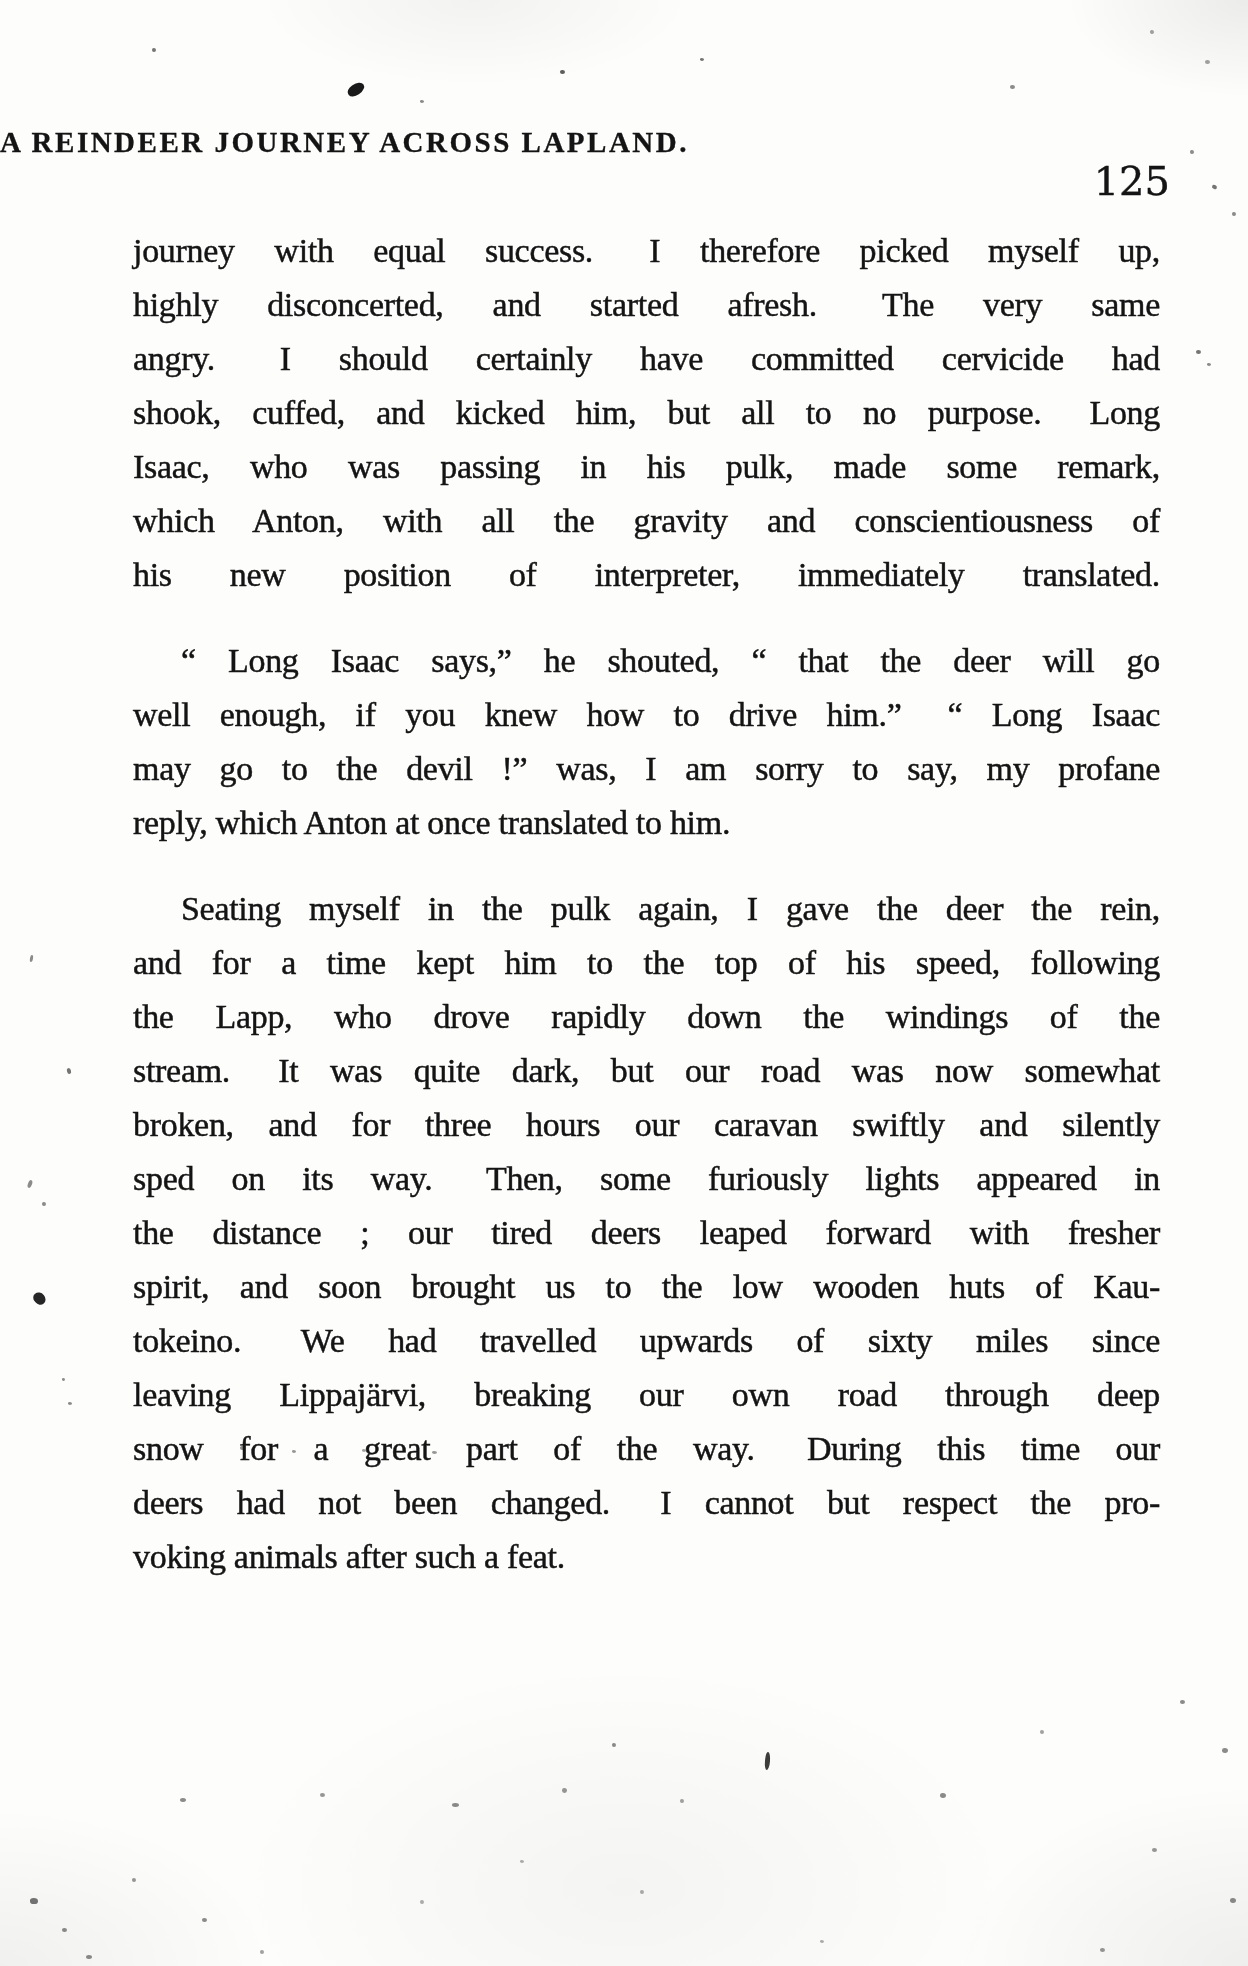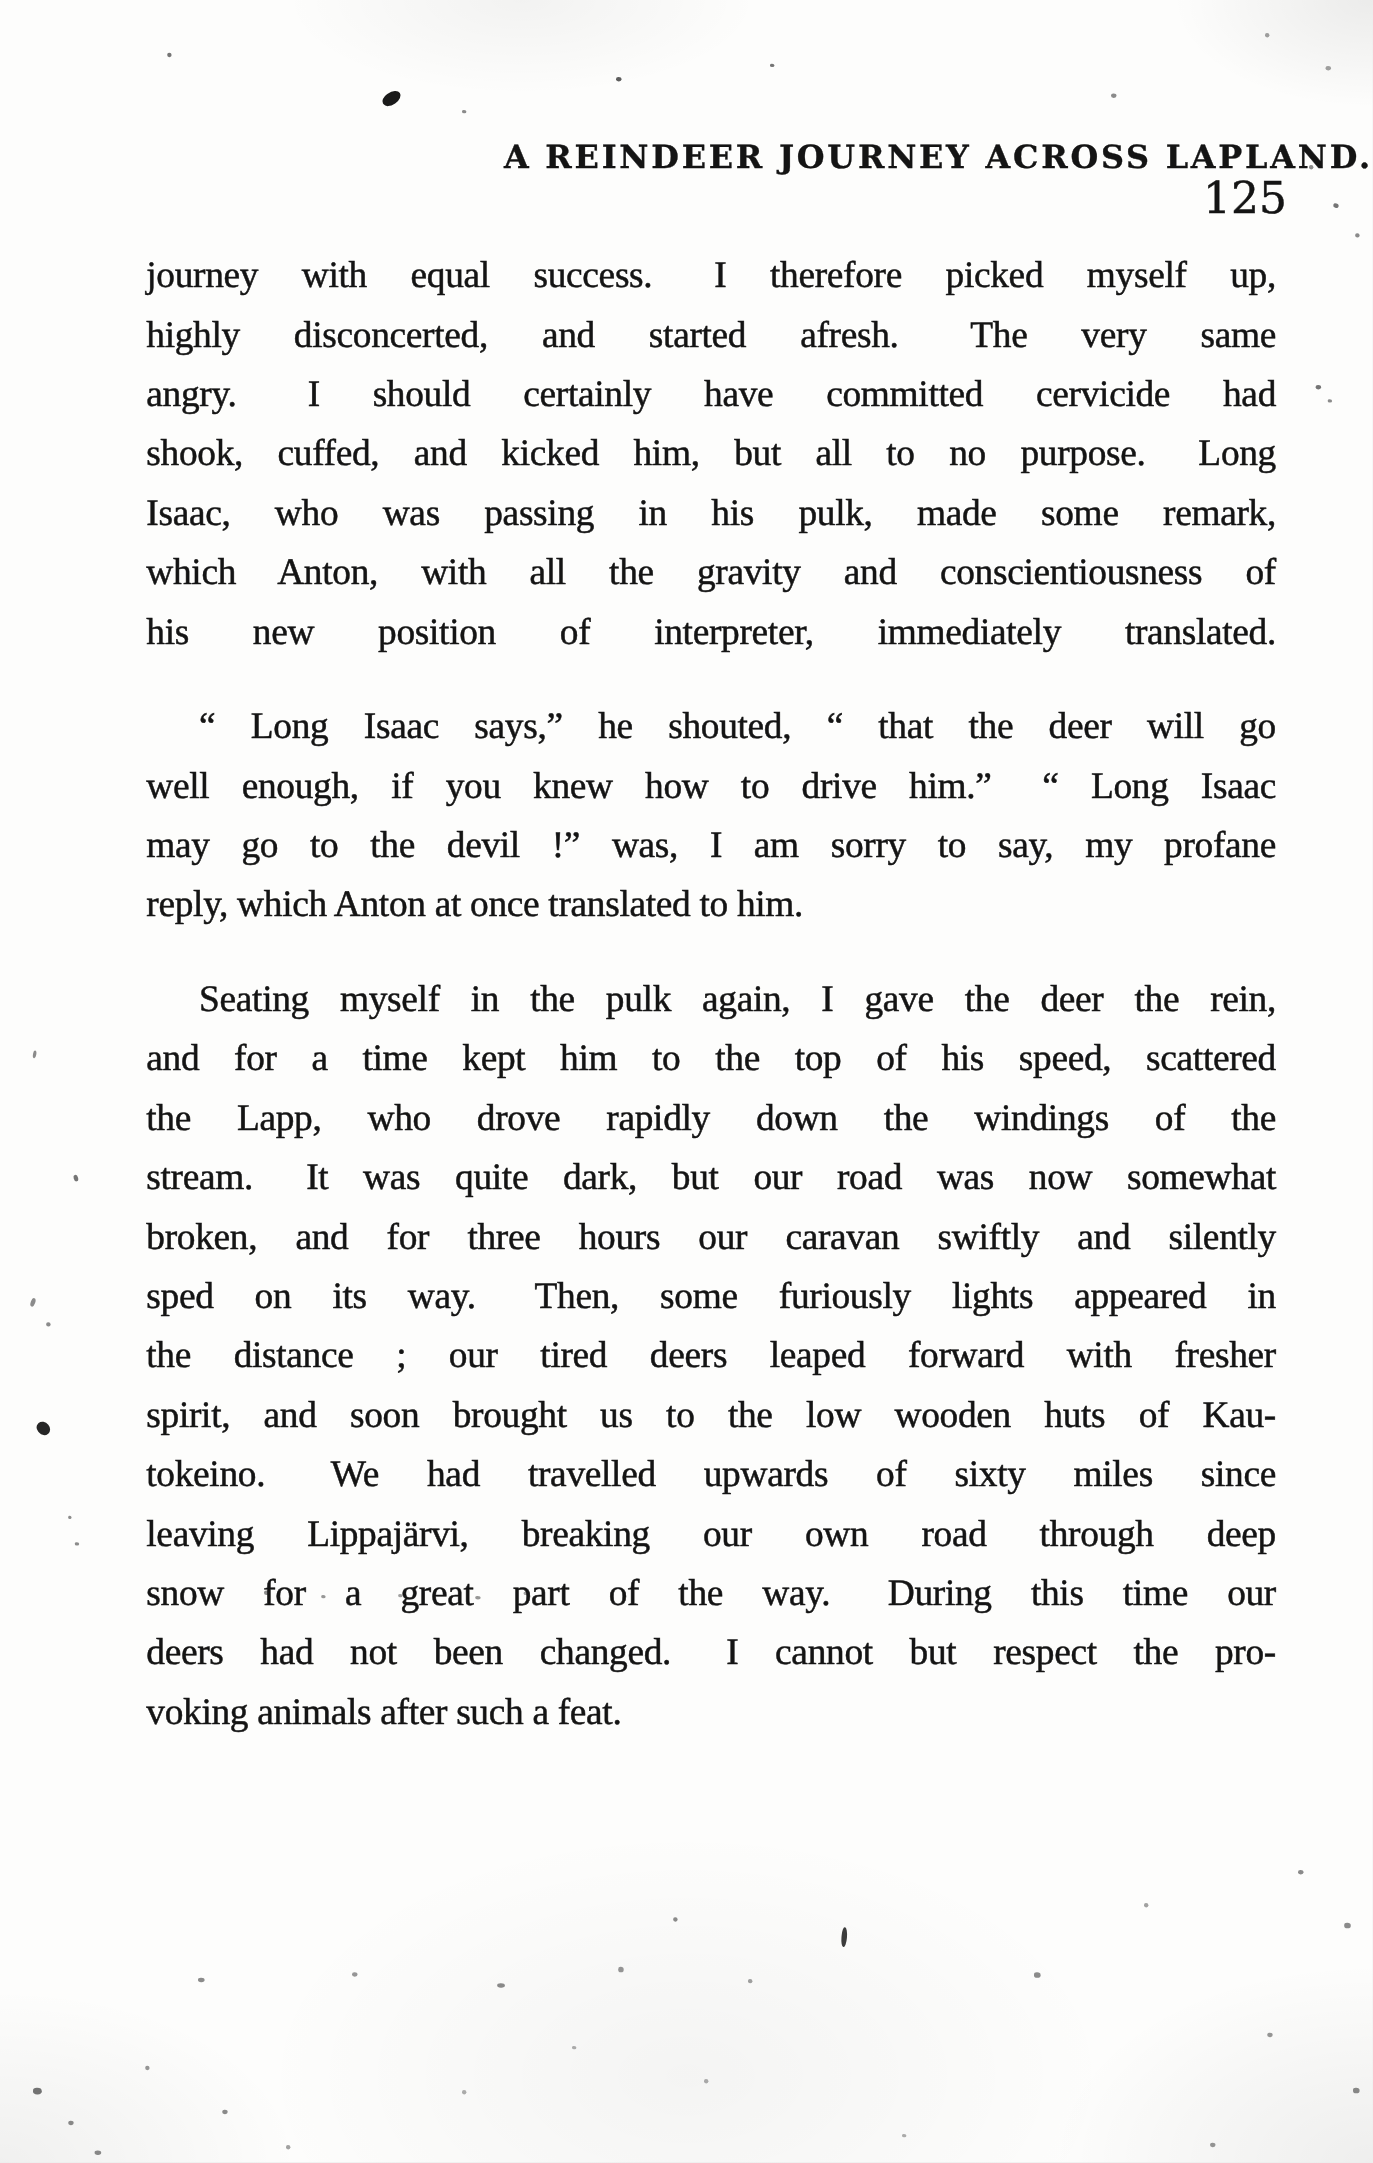--- a/index.html
+++ b/index.html
@@ -16,23 +16,24 @@
       radial-gradient(ellipse 420px 260px at 100% 100%, rgba(0,0,0,0.06), transparent 70%),
       radial-gradient(ellipse 380px 220px at 0% 100%, rgba(0,0,0,0.05), transparent 72%),
       radial-gradient(ellipse 520px 300px at 50% 96%, rgba(0,0,0,0.035), transparent 75%),
       #fdfdfc;
   }
   .header{
     position:absolute;left:0;top:122px;width:1248px;height:60px;
   }
   .title{
     position:absolute;left:0;top:4px;width:1248px;
-    text-align:right;
+    text-align:left;
     font-size:29px;font-weight:bold;
     letter-spacing:2.5px;
+    font-family:Liberation Serif, serif;
     -webkit-text-stroke:0.3px #111;
   }
   .pagenum{
     position:absolute;right:78px;top:0;
     font-size:40px;font-weight:normal;margin-top:36px;
     -webkit-text-stroke:0.4px #111;
   }
   .textblock{
     position:absolute;left:133px;top:224px;width:1027px;font-family:Liberation Serif, serif;
   }
@@ -71,21 +72,21 @@
     <div class="line">angry.  I should certainly have committed cervicide had</div>
     <div class="line">shook, cuffed, and kicked him, but all to no purpose.  Long</div>
     <div class="line">Isaac, who was passing in his pulk, made some remark,</div>
     <div class="line">which Anton, with all the gravity and conscientiousness of</div>
     <div class="line">his new position of interpreter, immediately translated.</div>
     <div class="line indent">“ Long Isaac says,” he shouted, “ that the deer will go</div>
     <div class="line">well enough, if you knew how to drive him.”  “ Long Isaac</div>
     <div class="line">may go to the devil !” was, I am sorry to say, my profane</div>
     <div class="line para-end">reply, which Anton at once translated to him.</div>
     <div class="line indent">Seating myself in the pulk again, I gave the deer the rein,</div>
-    <div class="line">and for a time kept him to the top of his speed, scattered</div>
+    <div class="line">and for a time kept him to the top of his speed, following</div>
     <div class="line">the Lapp, who drove rapidly down the windings of the</div>
     <div class="line">stream.  It was quite dark, but our road was now somewhat</div>
     <div class="line">broken, and for three hours our caravan swiftly and silently</div>
     <div class="line">sped on its way.  Then, some furiously lights appeared in</div>
     <div class="line">the distance ; our tired deers leaped forward with fresher</div>
     <div class="line">spirit, and soon brought us to the low wooden huts of Kau-</div>
     <div class="line">tokeino.  We had travelled upwards of sixty miles since</div>
     <div class="line">leaving Lippajärvi, breaking our own road through deep</div>
     <div class="line">snow for a great part of the way.  During this time our</div>
     <div class="line">deers had not been changed.  I cannot but respect the pro-</div>

